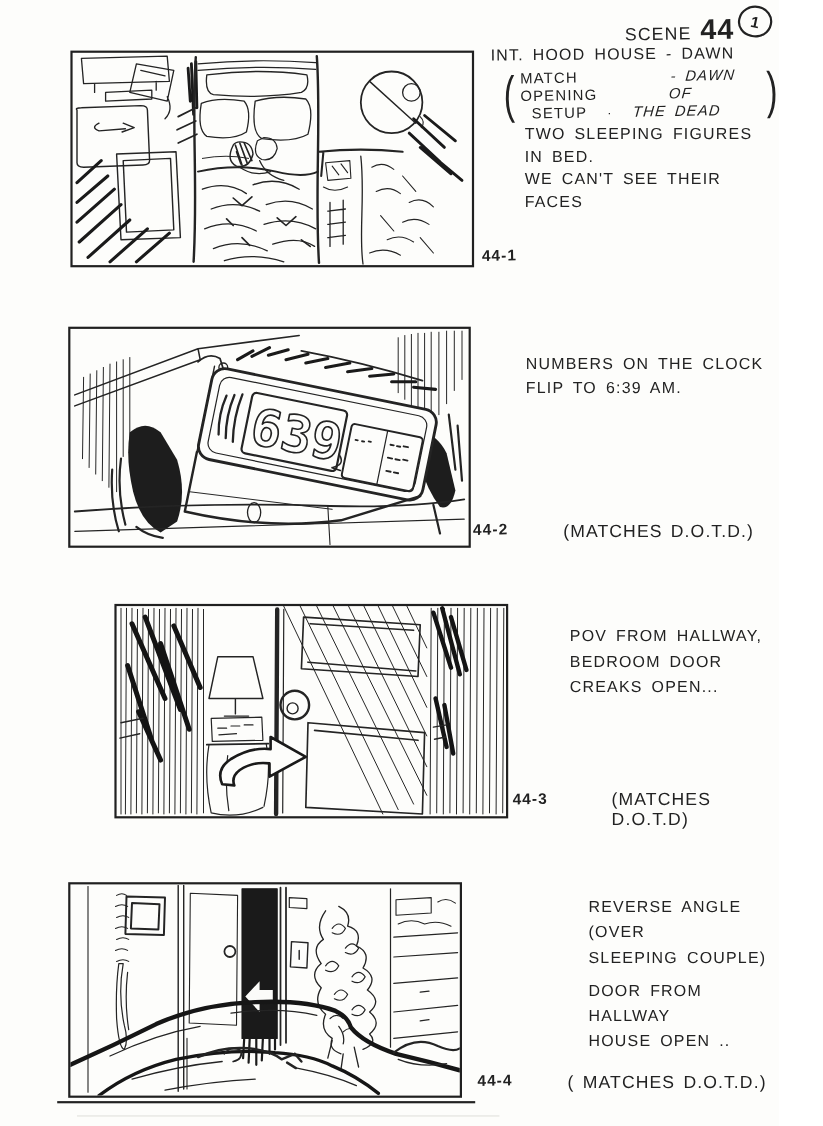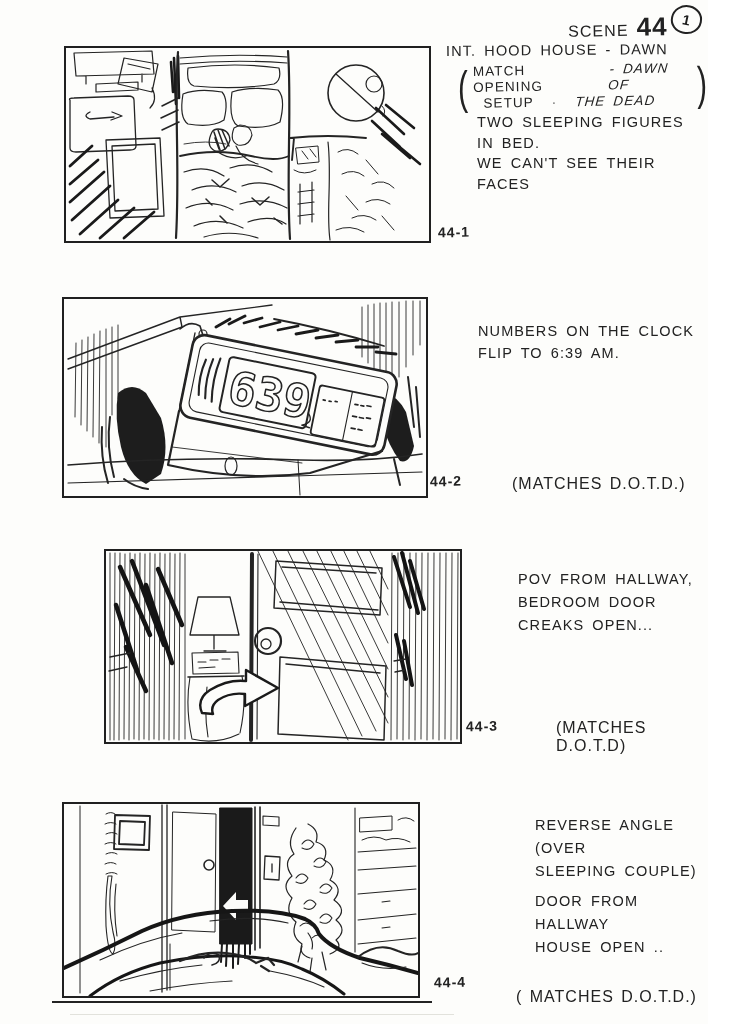--- a/index.html
+++ b/index.html
@@ -32,21 +32,21 @@
   .paren-row2{padding-left:10px;gap:18px;align-items:center;}
   .paren-dot{font-size:12px;}
   .cap{font-size:14.5px;}
   #cap1{top:112px;left:477px;line-height:20.5px;}
   #cap2{top:320px;left:478px;line-height:22px;}
   #cap3{top:568px;left:518px;line-height:23px;}
   #cap4{top:814px;left:487px;line-height:23px;margin-left:48px;}
   .cap-gap{height:7px;}
   .shot-label{font-size:14px;letter-spacing:1px;font-weight:bold;color:#222;transform:rotate(-1deg);}
   .match-note{font-size:16px;letter-spacing:1px;word-spacing:2px;color:#222;}
-  #label1{top:224px;left:438px;}  #label2{left:430px;} #match2{top:475px;left:512px;}  #label3{left:466px;} #match3{top:719px;left:528px;margin-left:28px;}  #label4{left:434px;} #match4{top:976px;left:516px;margin-top:12px;}
+  #label1{top:224px;left:438px;}  #label2{left:430px;} #match2{top:475px;left:512px;}  #label3{left:466px;} #match3{top:719px;left:528px;margin-left:28px;}  #label4{left:434px;} #match4{top:976px;left:516px;}
 </style>
 </head>
 <body>
 
 <div class="page">
 
   <div class="abs scene-header hw">
     <span>SCENE</span>
     <span class="scene-num">44</span>
   </div>

